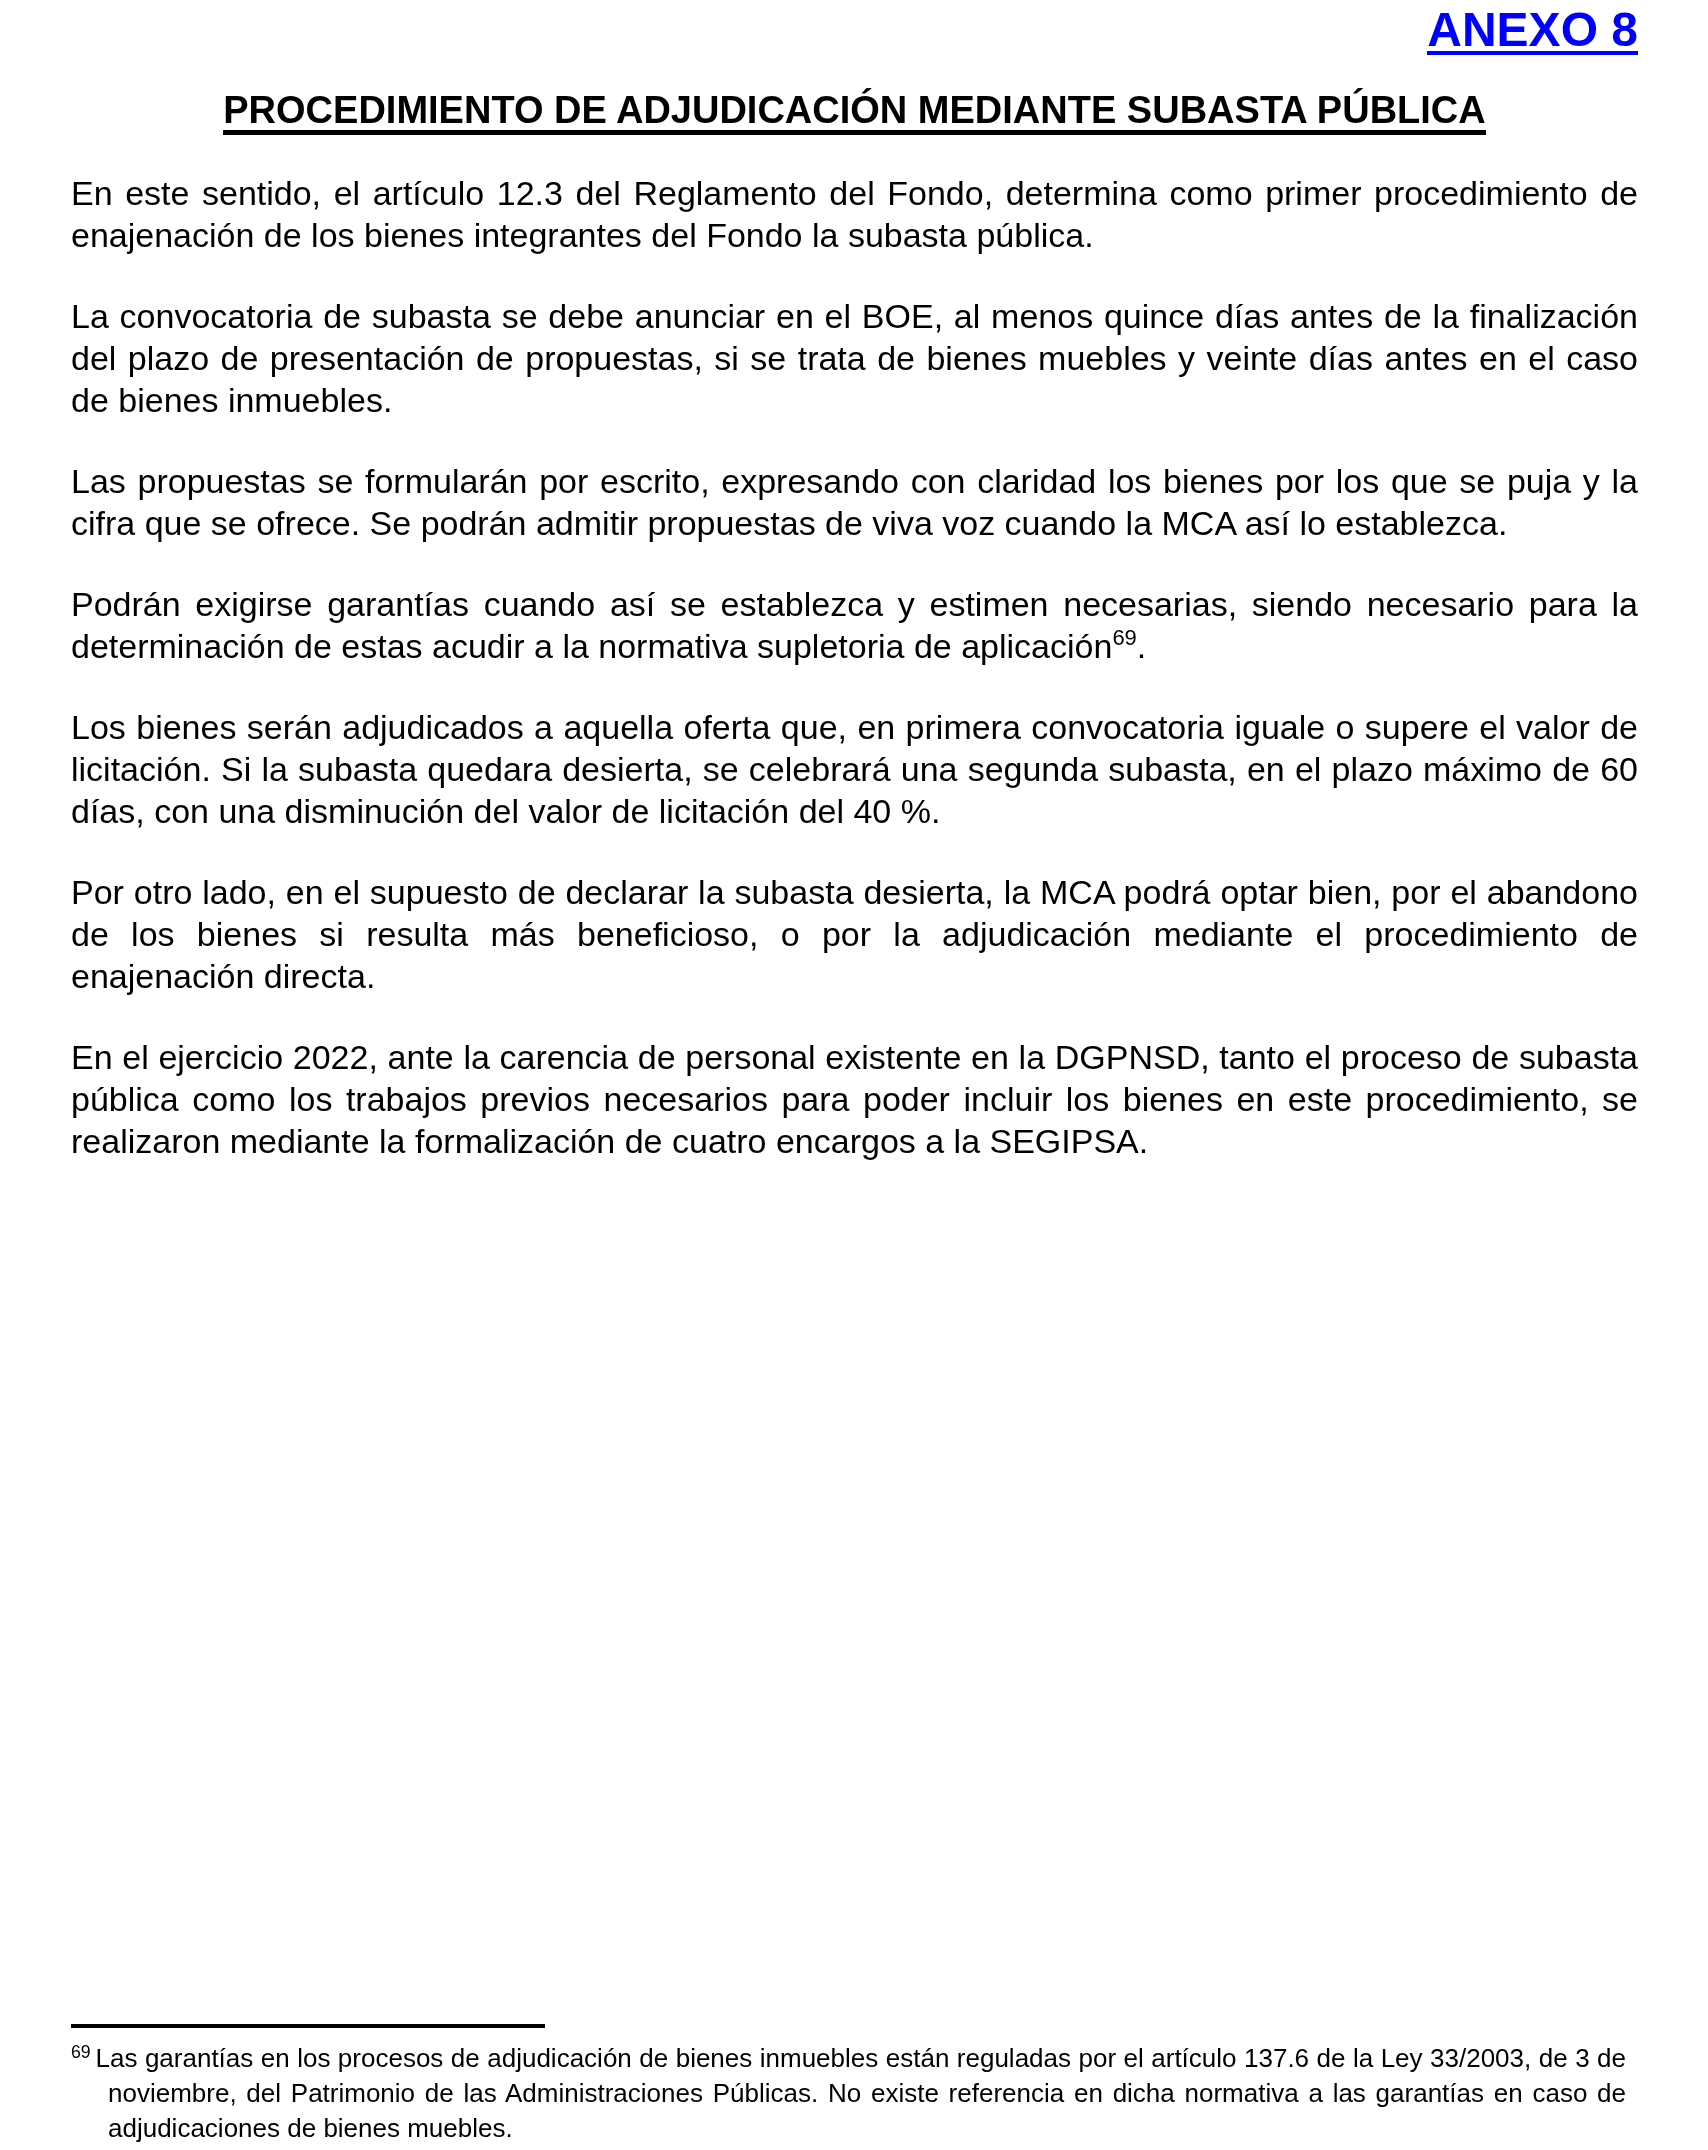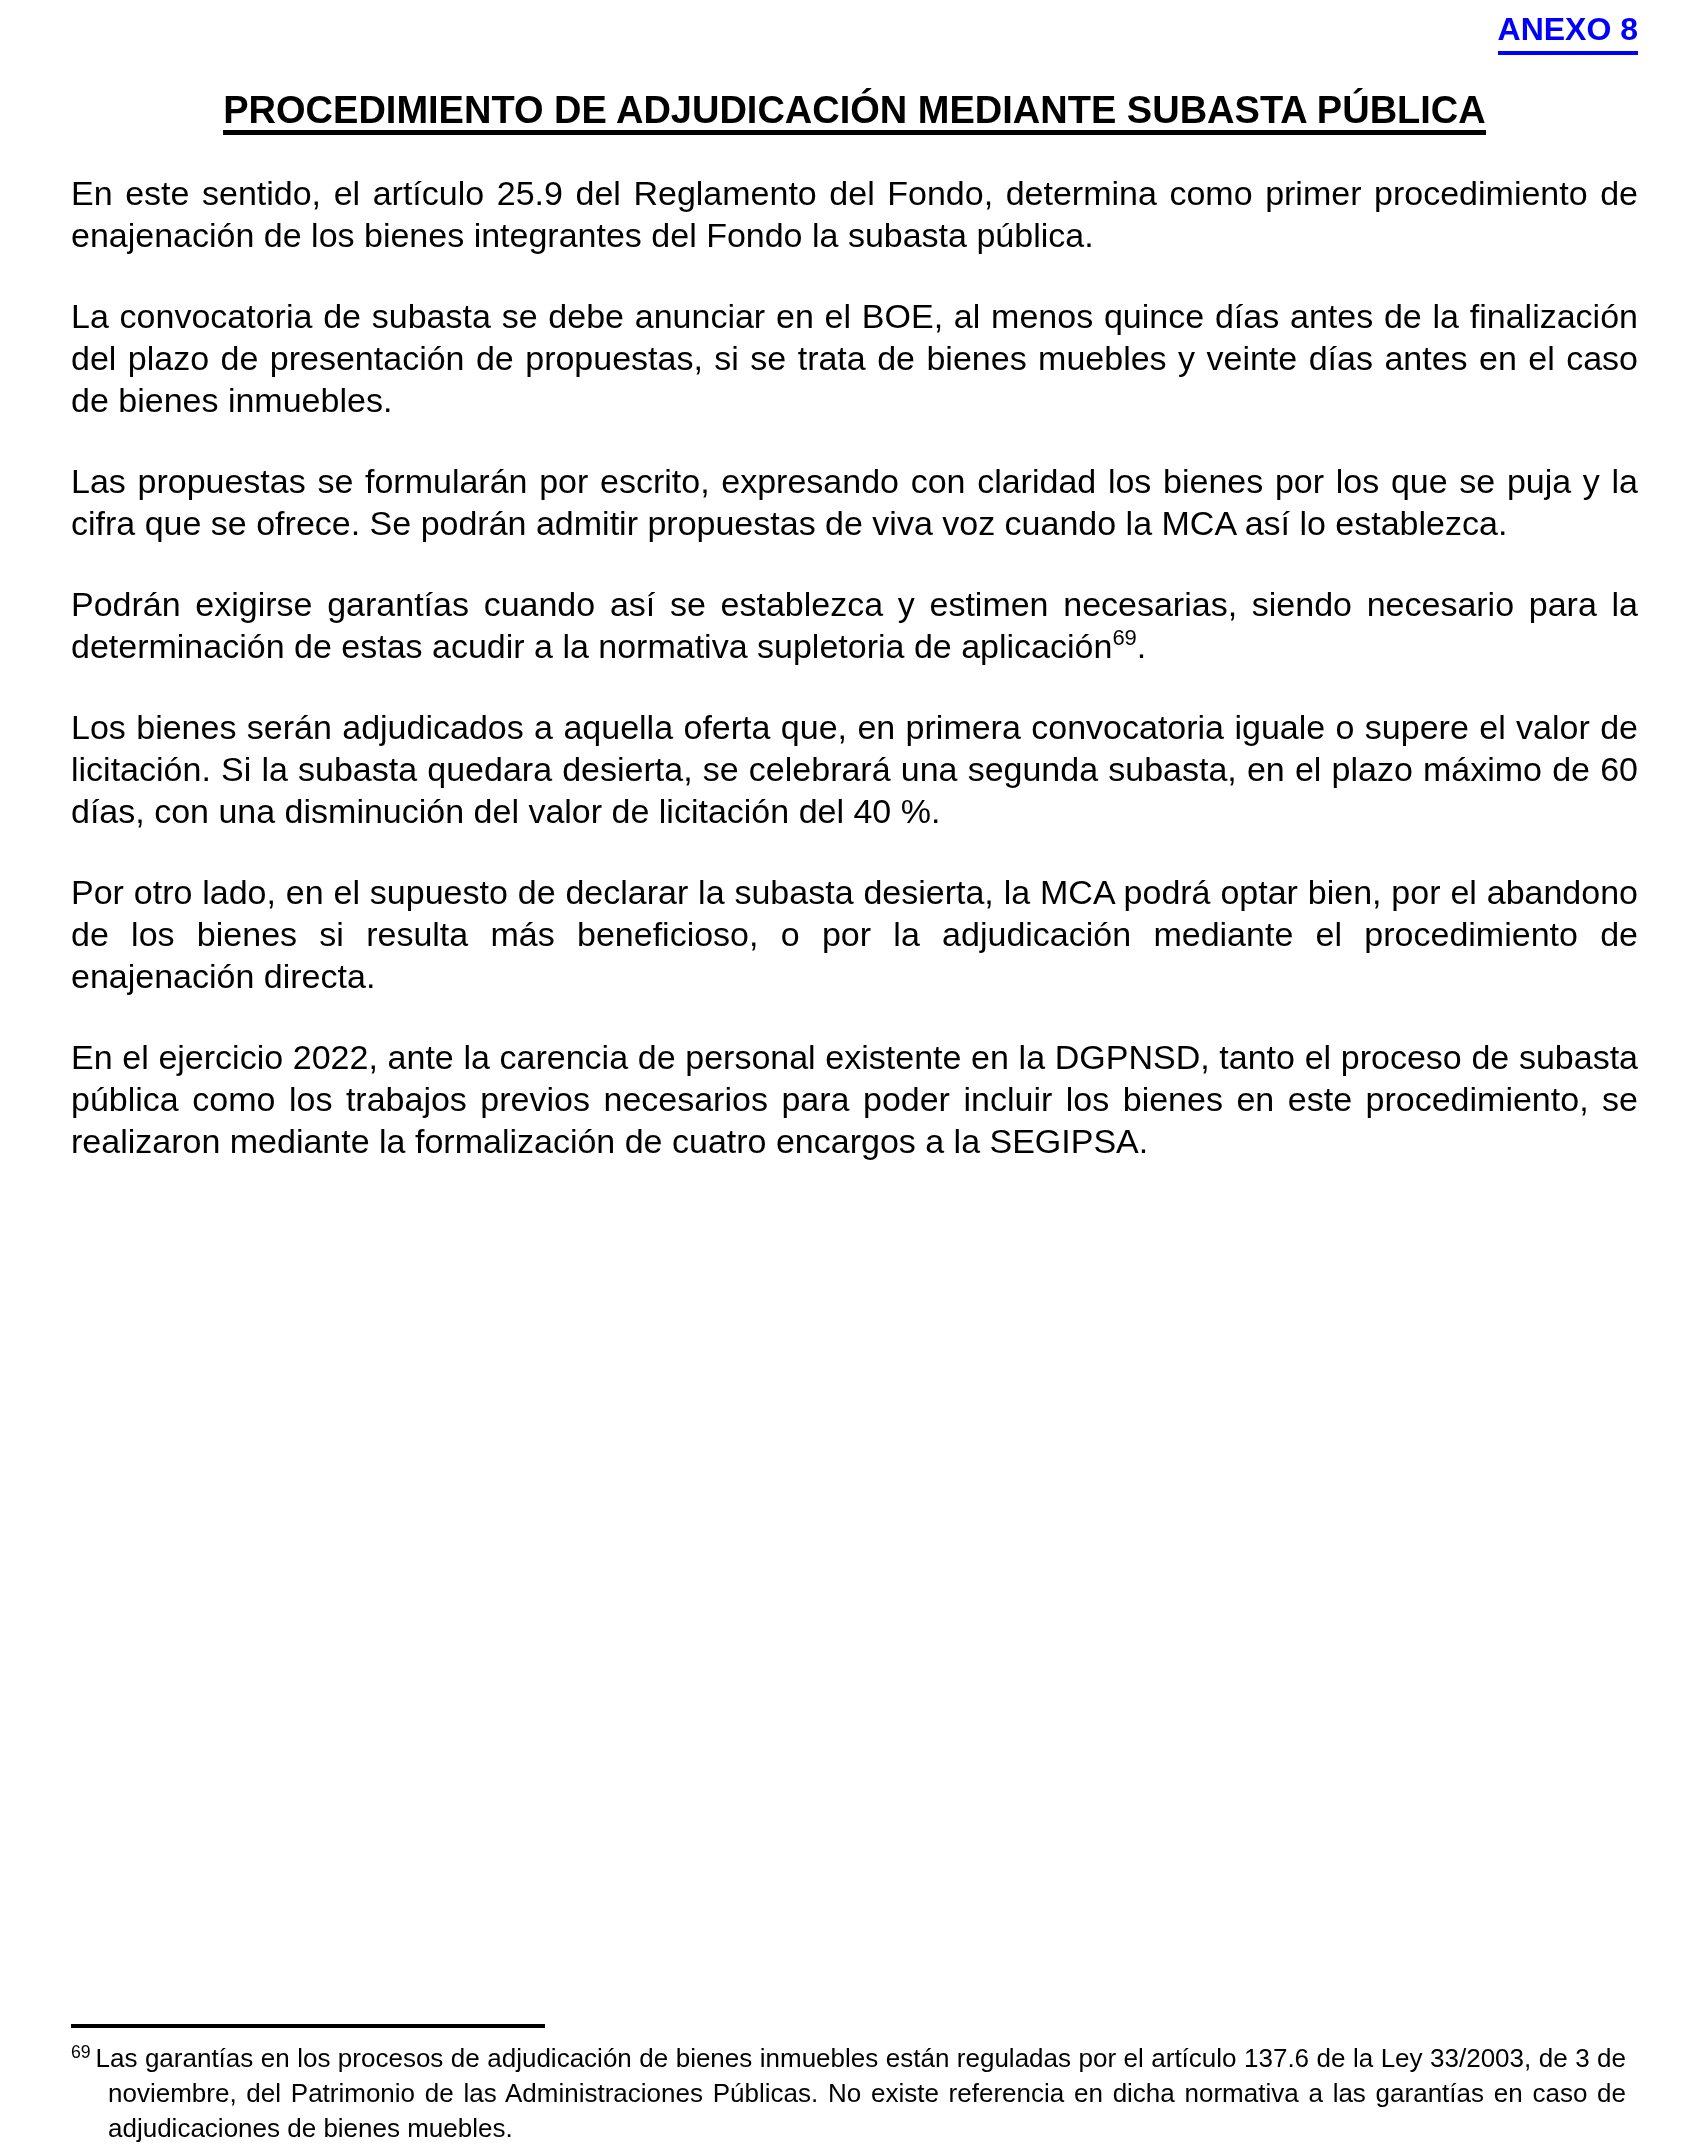--- a/index.html
+++ b/index.html
@@ -18,21 +18,21 @@
     padding: 9.6px 71px 0 71px;
     overflow: hidden;
   }
   .annex-row {
     text-align: right;
     line-height: 45px;
     height: 45px;
   }
   .annex-link {
     display: inline-block;
-    font-size: 32px;
+    font-size: 48px;
     font-weight: bold;
     color: #0000ff;
     border-bottom: 4px solid #0000ff;
     padding-bottom: 2.4px;
     line-height: 39px;
   }
   .title-row {
     text-align: center;
     margin-top: 35px;
   }
@@ -96,21 +96,21 @@
 
   <div class="annex-row">
     <span class="annex-link">ANEXO 8</span>
   </div>
 
   <div class="title-row">
     <span class="doc-title">PROCEDIMIENTO DE ADJUDICACIÓN MEDIANTE SUBASTA PÚBLICA</span>
   </div>
 
   <div class="body-text">
-    <p class="para">En este sentido, el artículo 25.9 del Reglamento del Fondo, determina como primer procedimiento de enajenación de los bienes integrantes del Fondo la subasta pública.</p>
+    <p class="para">En este sentido, el artículo 12.3 del Reglamento del Fondo, determina como primer procedimiento de enajenación de los bienes integrantes del Fondo la subasta pública.</p>
     <p class="para">La convocatoria de subasta se debe anunciar en el BOE, al menos quince días antes de la finalización del plazo de presentación de propuestas, si se trata de bienes muebles y veinte días antes en el caso de bienes inmuebles.</p>
     <p class="para">Las propuestas se formularán por escrito, expresando con claridad los bienes por los que se puja y la cifra que se ofrece. Se podrán admitir propuestas de viva voz cuando la MCA así lo establezca.</p>
     <p class="para"><span>Podrán exigirse garantías cuando así se establezca y estimen necesarias, siendo necesario para la determinación de estas acudir a la normativa supletoria de aplicación</span><sup class="fn-ref">69</sup><span>.</span></p>
     <p class="para">Los bienes serán adjudicados a aquella oferta que, en primera convocatoria iguale o supere el valor de licitación. Si la subasta quedara desierta, se celebrará una segunda subasta, en el plazo máximo de 60 días, con una disminución del valor de licitación del 40 %.</p>
     <p class="para">Por otro lado, en el supuesto de declarar la subasta desierta, la MCA podrá optar bien, por el abandono de los bienes si resulta más beneficioso, o por la adjudicación mediante el procedimiento de enajenación directa.</p>
     <p class="para">En el ejercicio 2022, ante la carencia de personal existente en la DGPNSD, tanto el proceso de subasta pública como los trabajos previos necesarios para poder incluir los bienes en este procedimiento, se realizaron mediante la formalización de cuatro encargos a la SEGIPSA.</p>
   </div>
 
   <div class="footnote-sep"></div>
 

